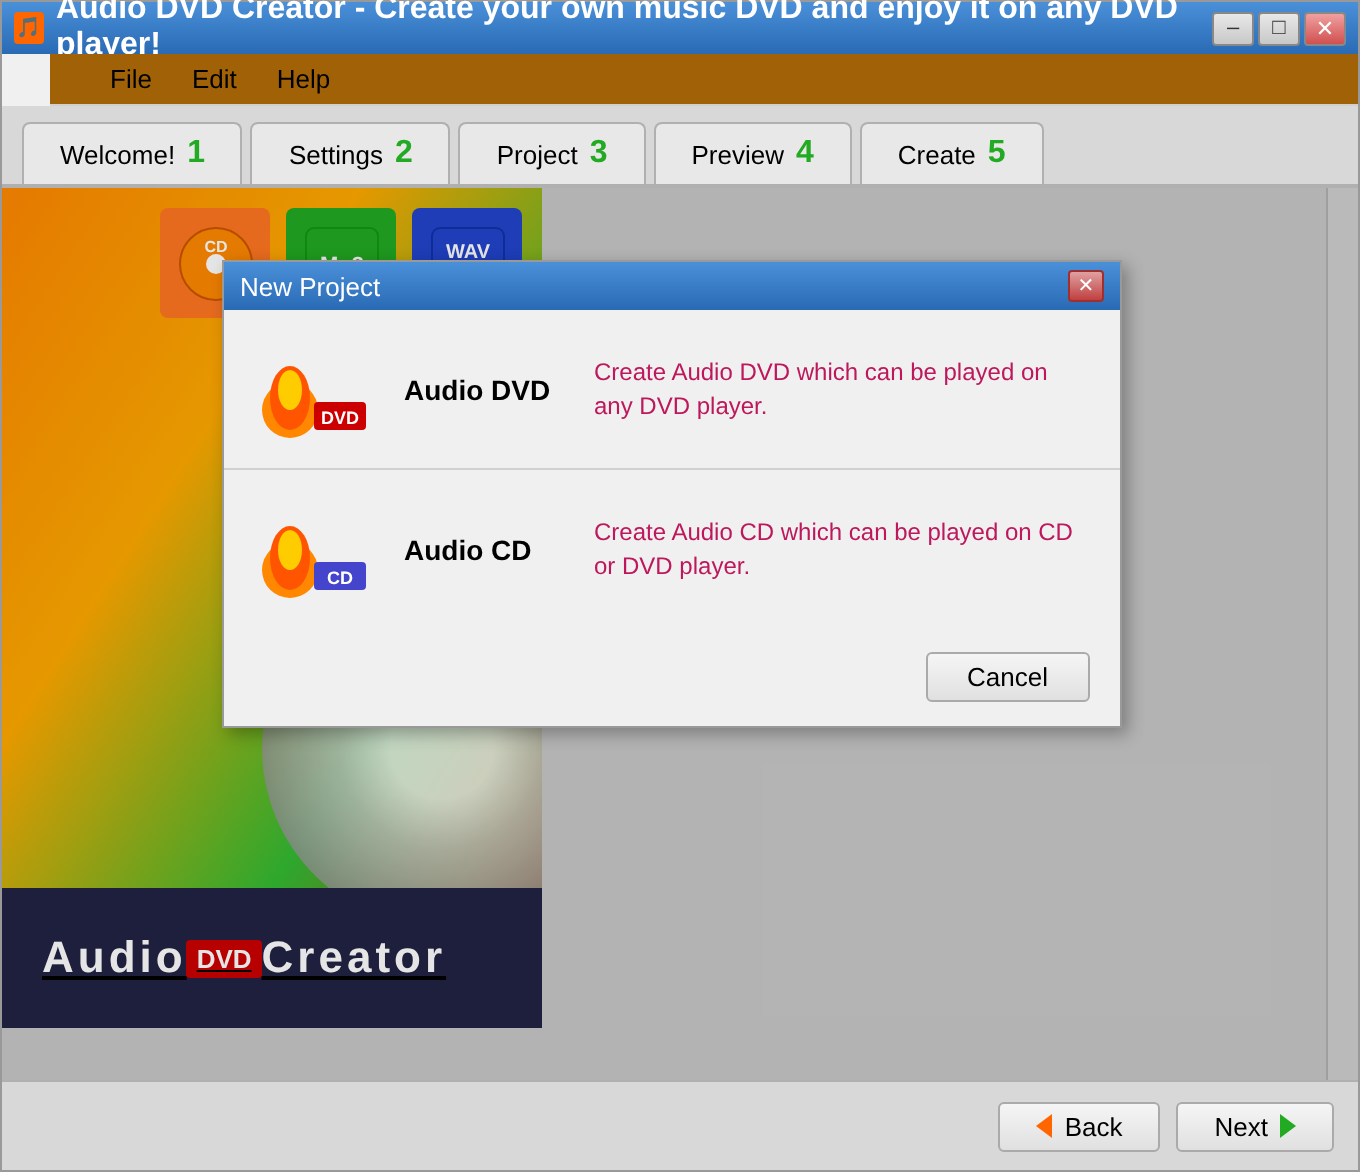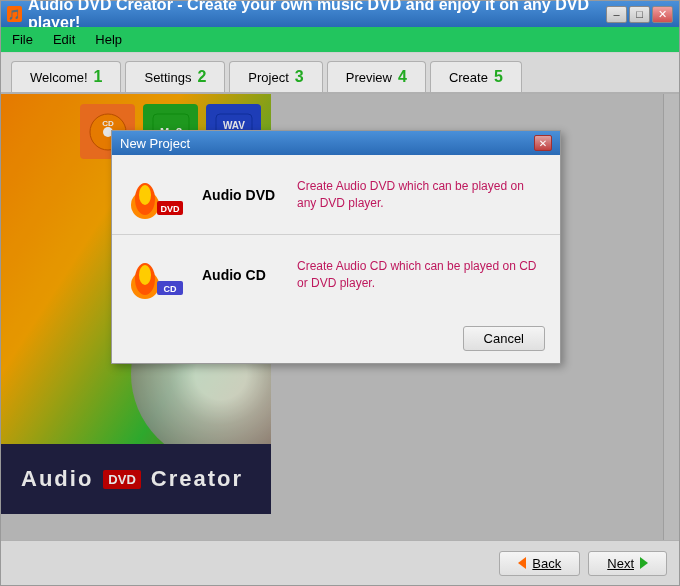--- a/index.html
+++ b/index.html
@@ -72,25 +72,26 @@
       align-items: center;
       justify-content: center;
       font-size: 11px;
       color: #333;
     }
 
     .title-btn.close { background: linear-gradient(to bottom, #f0a0a0, #d05050); color: white; }
 
     
     .menu-bar {
-      background: #22c55e;
+      background: #a16207;
       border-bottom: 1px solid #d0d0d0;
-      padding: 2px 1px;
+      padding: 2px 20px;
       display: flex;
       gap: 0;
+      margin-left: 24px;
     }
 
     .menu-item {
       padding: 3px 10px;
       cursor: pointer;
       font-size: 13px;
     }
 
     
     .tab-bar {
@@ -151,21 +152,22 @@
     .bg-bottom-bar {
       position: absolute;
       bottom: 0;
       left: 0;
       right: 0;
       height: 70px;
       background: #222244;
       display: flex;
       align-items: center;
       padding: 16px 20px;
-      gap: 10px;
+      gap: 0;
+      text-decoration: underline;
     }
     .bg-bottom-text {
       color: white;
       font-size: 22px;
       font-weight: bold;
       letter-spacing: 2px;
     }
     .bg-dvd-badge {
       background: #cc0000;
       color: white;
@@ -334,21 +336,20 @@
     .nav-btn {
       padding: 4px 18px;
       background: linear-gradient(to bottom, #f5f5f5, #e0e0e0);
       border: 1px solid #aaa;
       border-radius: 3px;
       cursor: pointer;
       display: flex;
       align-items: center;
       gap: 6px;
       font-size: 13px;
-      text-decoration: underline;
     }
 
     .nav-arrow-left {
       width: 0;
       height: 0;
       border-top: 6px solid transparent;
       border-bottom: 6px solid transparent;
       border-right: 8px solid #ff6600;
     }
 

